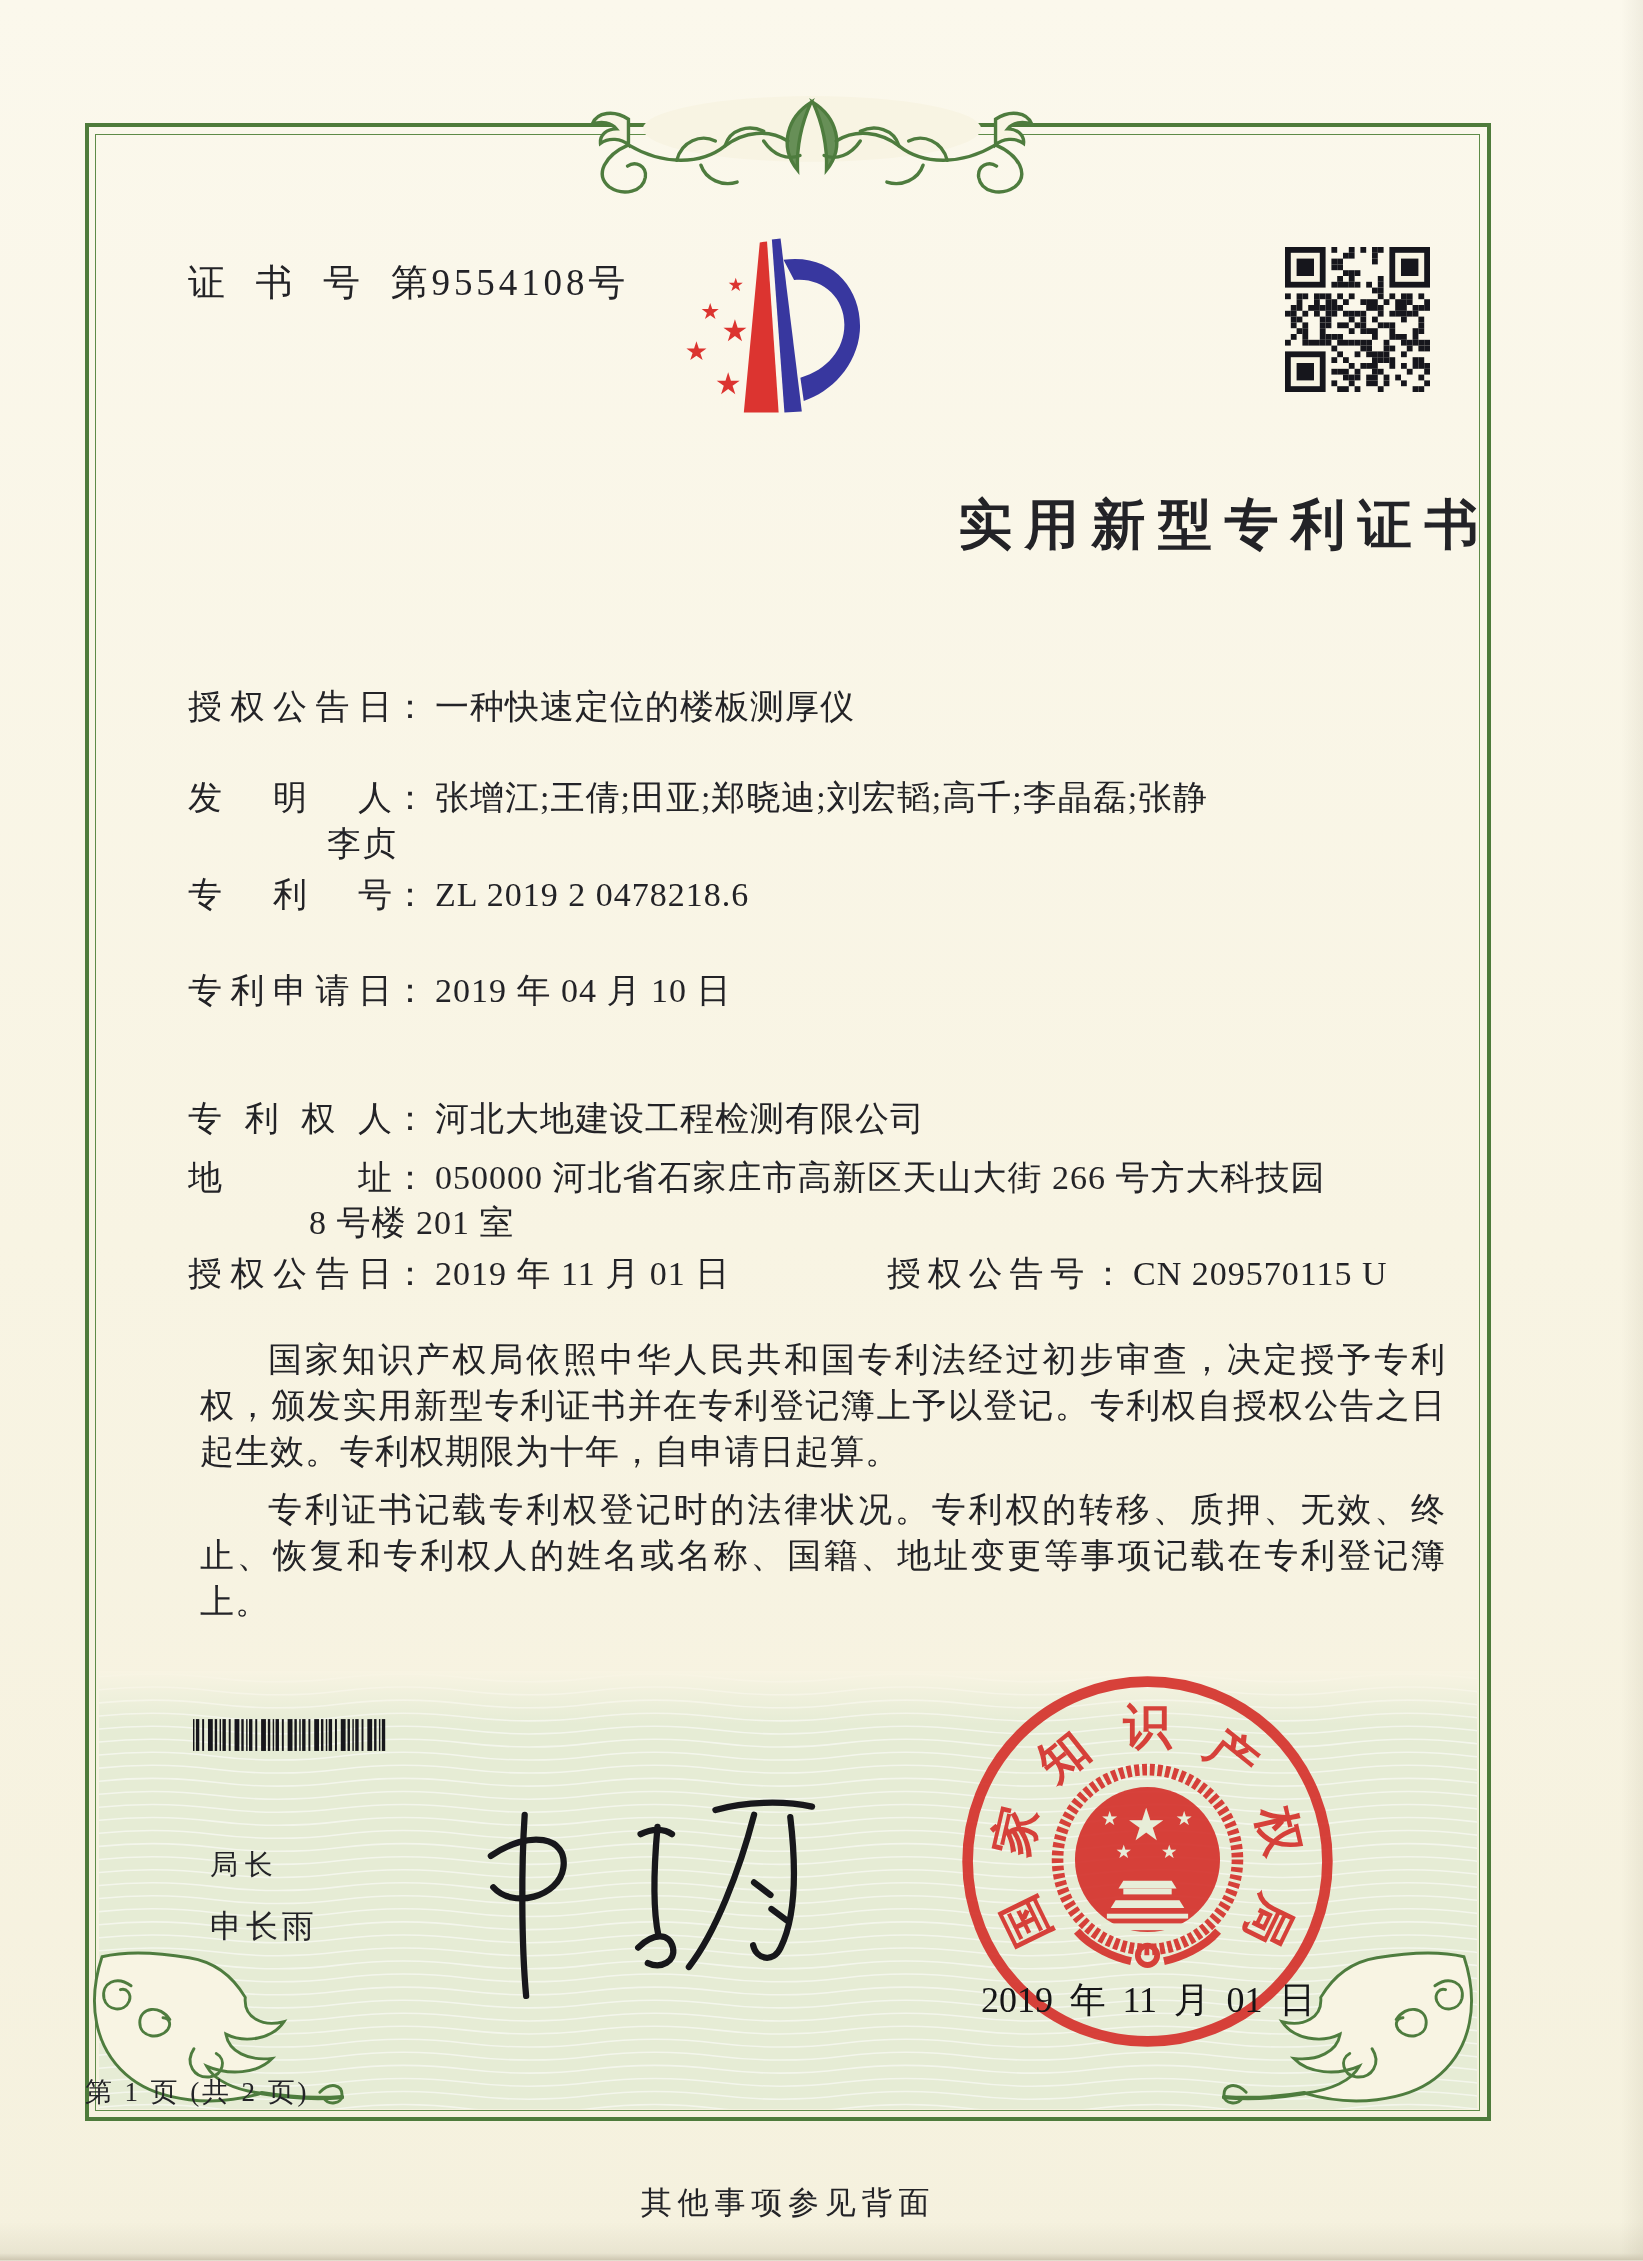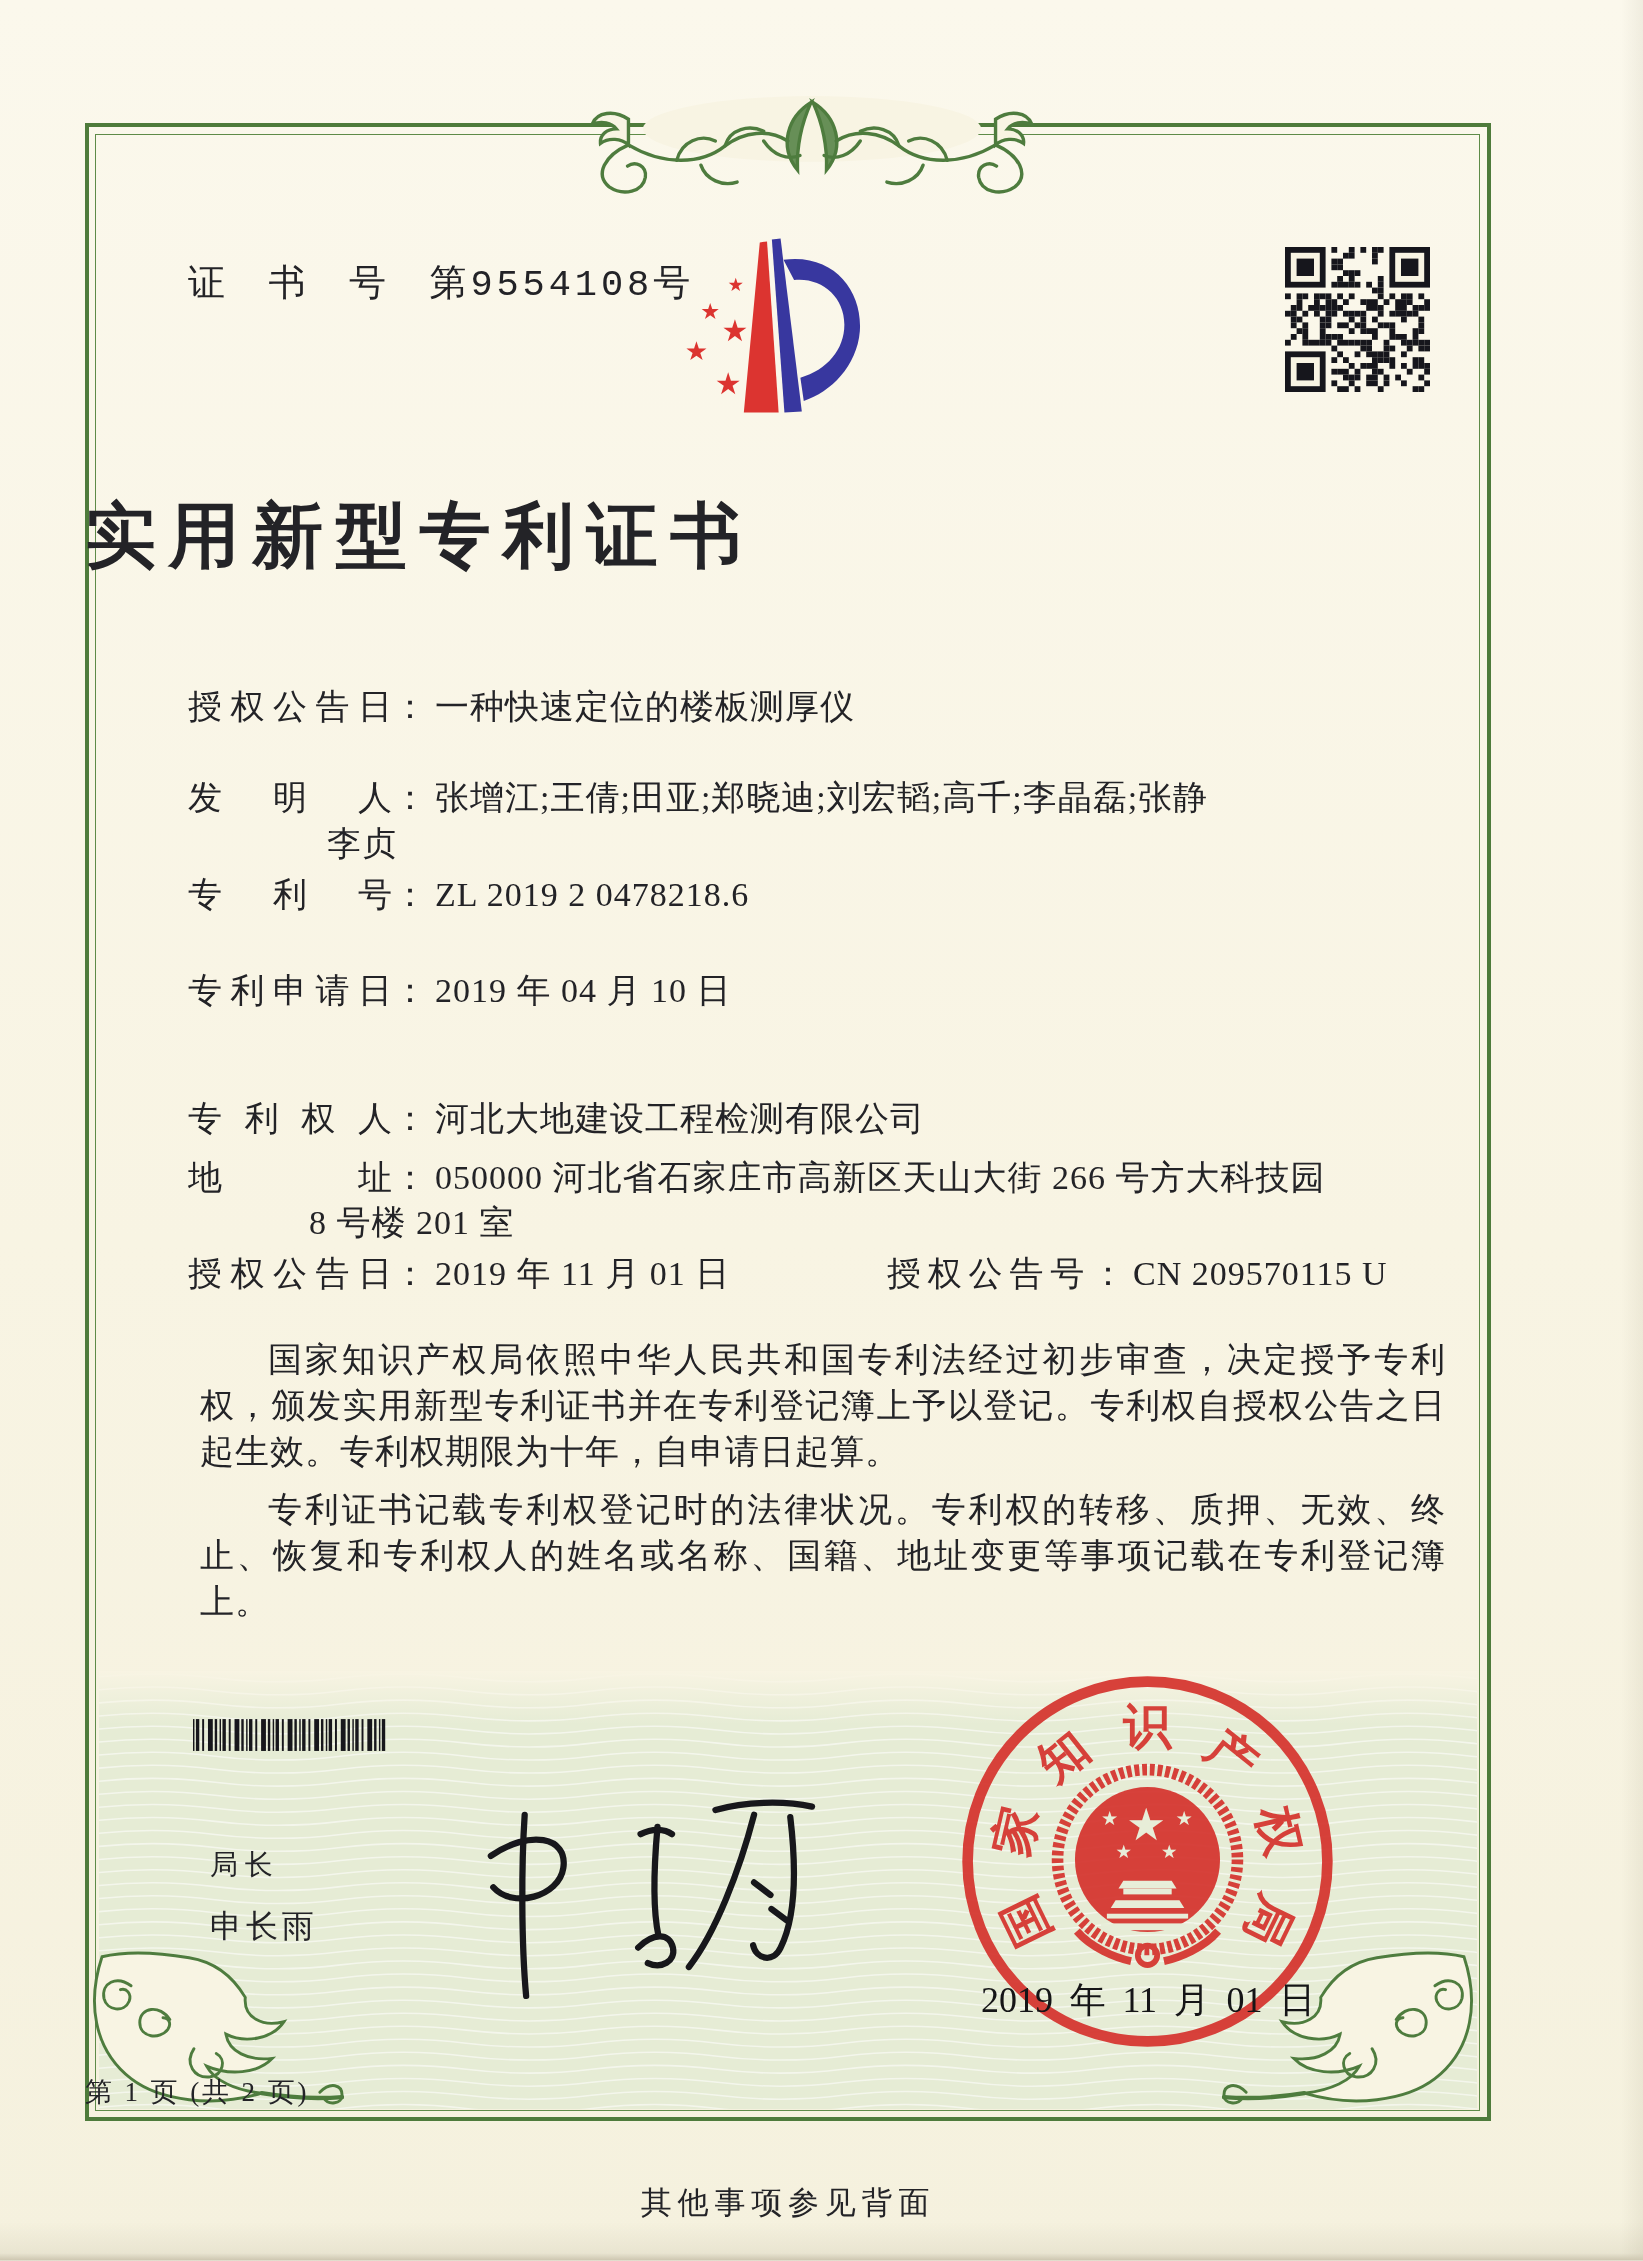--- a/index.html
+++ b/index.html
@@ -5,22 +5,22 @@
   html,body{margin:0;padding:0;background:#f8f4e3;}
   #page{position:relative;width:1643px;height:2261px;background:linear-gradient(180deg,#fbf8ec 0%,#f8f4e3 55%,#f5f1de 100%);overflow:hidden;font-family:"Liberation Serif","DejaVu Serif",serif;color:#232327;}
   .abs{position:absolute;}
   
   #frame-outer{position:absolute;left:85px;top:123px;width:1406px;height:1998px;border:4.3px solid #4e7b3b;box-sizing:border-box;}
   #frame-inner{position:absolute;left:95px;top:134px;width:1385px;height:1977px;border:1.4px solid #5e8b48;box-sizing:border-box;}
   
   #green-zone{position:absolute;left:99px;top:1671px;width:1378px;height:438px;background:#e6ecd5;}
   #green-fade{position:absolute;left:0;top:0;width:100%;height:53px;background:linear-gradient(180deg,#f8f4e3 0%,rgba(248,244,227,0) 100%);}
   
-  #cert-no{position:absolute;left:188px;top:258px;font-size:37px;letter-spacing:3.9px;word-spacing:13.5px;white-space:nowrap;font-family:Liberation Mono, monospace;}
-  #title{position:absolute;left:85px;top:489px;width:1406px;text-align:left;font-size:71px;font-weight:bold;letter-spacing:12.6px;white-space:nowrap;}
+  #cert-no{position:absolute;left:188px;top:258px;font-size:37px;letter-spacing:3.9px;word-spacing:13.5px;white-space:nowrap;}
+  #title{position:absolute;left:85px;top:489px;width:1406px;text-align:right;font-size:54px;font-weight:bold;letter-spacing:12.6px;white-space:nowrap;}
   
   .row{position:absolute;left:188px;font-size:34px;letter-spacing:1px;white-space:nowrap;}
   .lbl{display:inline-block;width:205px;text-align:justify;text-align-last:justify;vertical-align:top;}
   .val{margin-left:7px;}
   .cont{position:absolute;font-size:34px;letter-spacing:1px;white-space:nowrap;}
   
   #paras{position:absolute;left:188px;top:1325px;width:1270px;font-size:34px;line-height:46px;text-align:justify;letter-spacing:1px;}
   #paras p{margin:12px;text-indent:2em;}
   
   #director-label{position:absolute;left:210px;top:1846px;font-size:28px;letter-spacing:6.8px;}

